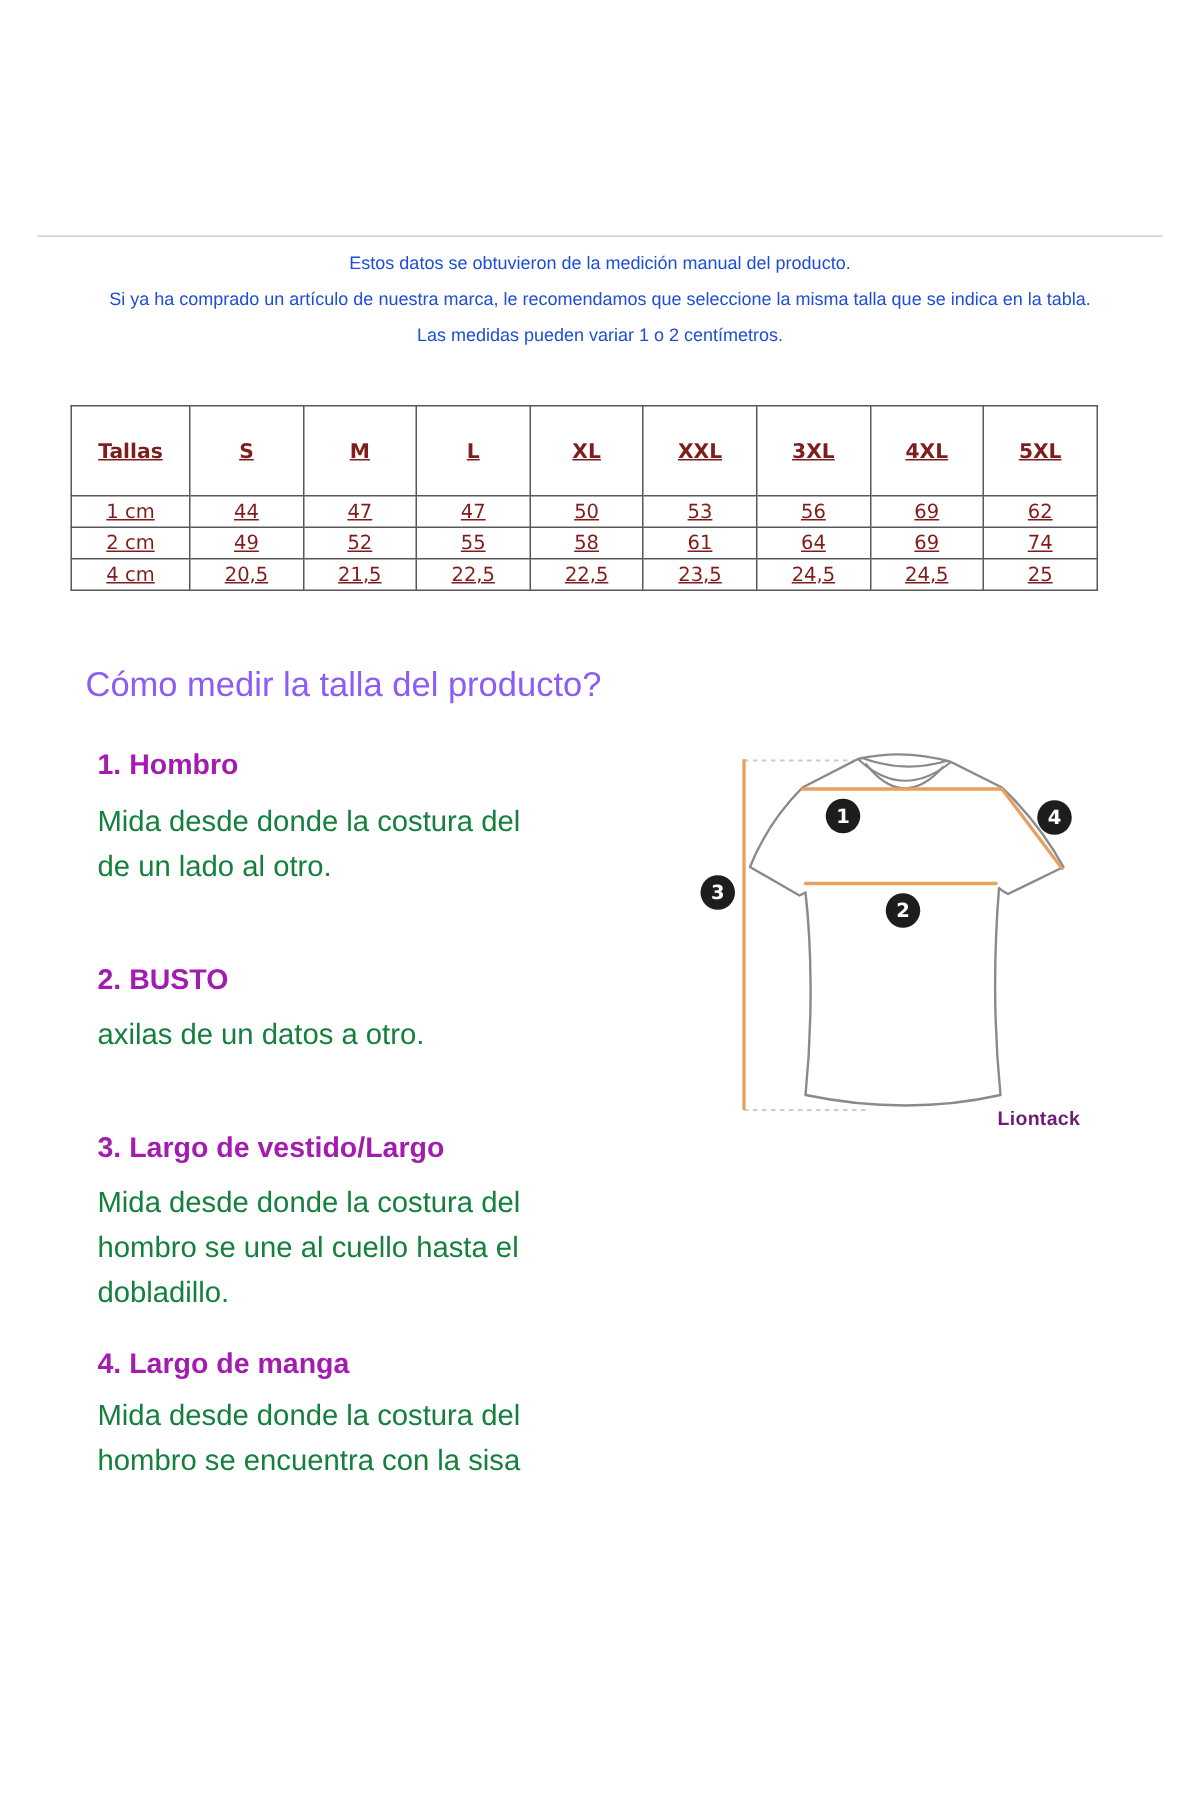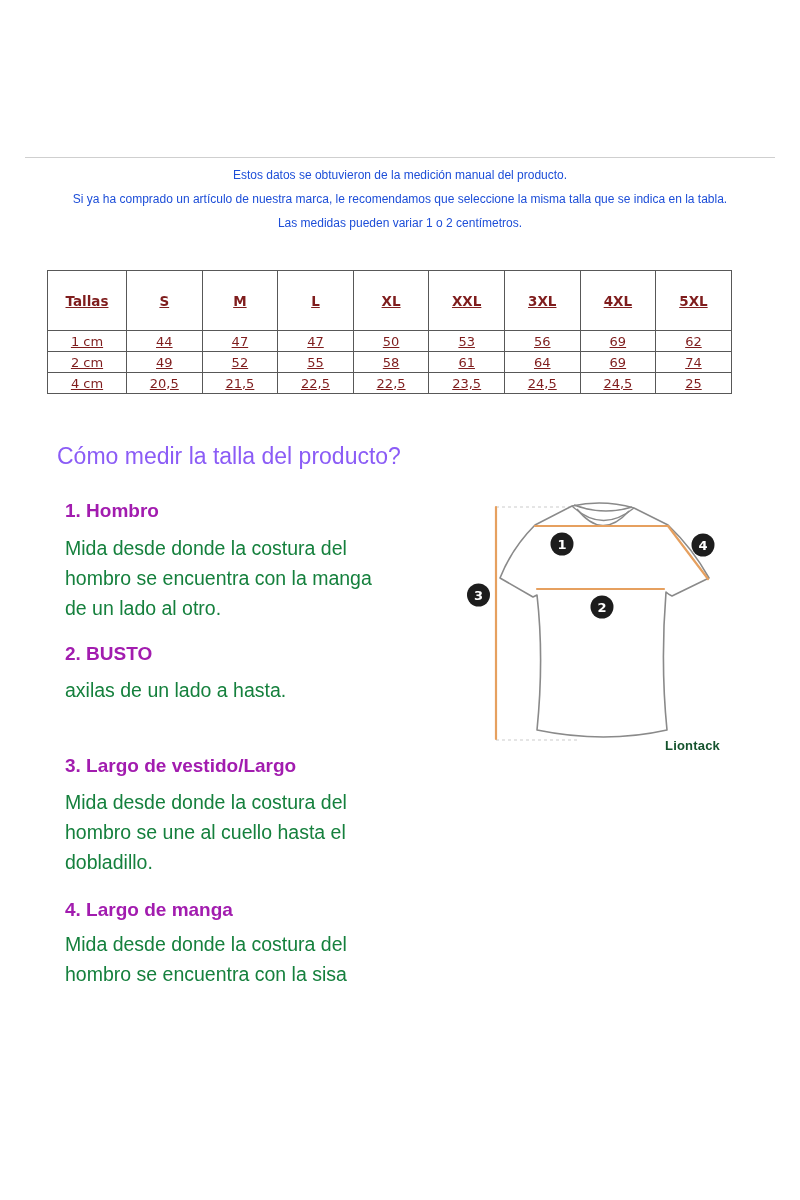--- a/index.html
+++ b/index.html
@@ -50,21 +50,21 @@
   .shirt { fill:#ffffff; stroke-width:1.6; stroke-linejoin:round; }
   .collar { fill:none; stroke-width:1.4; }
   .meas { fill:none; stroke-width:2.2; stroke-linecap:round; }
   .dash { fill:none; stroke:#cccccc; stroke-width:1.2; stroke-dasharray:3 3; }
   .badge-num {
     font-family:"DejaVu Sans", sans-serif; font-size:13px; font-weight:bold;
     fill:#ffffff; text-anchor:middle;
   }
   .brand-label {
     position:absolute; left:665px; top:738px;
-    font-size:13px; font-weight:bold; color:#14532d; letter-spacing:0.2px;
+    font-size:13px; font-weight:bold; color:#701a75; letter-spacing:0.2px;
   }
 </style>
 </head>
 <body>
 
 <div>
 
   <div class="divider"></div>
 
   <div class="intro-line" style="top:168px">Estos datos se obtuvieron de la medición manual del producto.</div>
@@ -131,27 +131,26 @@
         <td>25</td>
       </tr>
     </tbody>
   </table>
 
   <div class="guide-heading">Cómo medir la talla del producto?</div>
 
   <div class="sec-title" style="top:500px">1. Hombro</div>
   <div class="sec-body" style="top:533px">
     <div class="sec-line">Mida desde donde la costura del</div>
-    <div class="sec-line">hombro se encuentra con la manga</div>
     <div class="sec-line">de un lado al otro.</div>
   </div>
 
   <div class="sec-title" style="top:643px">2. BUSTO</div>
   <div class="sec-body" style="top:675px">
-    <div class="sec-line">axilas de un lado a hasta.</div>
+    <div class="sec-line">axilas de un datos a otro.</div>
   </div>
 
   <div class="sec-title" style="top:755px">3. Largo de vestido/Largo</div>
   <div class="sec-body" style="top:787px">
     <div class="sec-line">Mida desde donde la costura del</div>
     <div class="sec-line">hombro se une al cuello hasta el</div>
     <div class="sec-line">dobladillo.</div>
   </div>
 
   <div class="sec-title" style="top:899px">4. Largo de manga</div>

